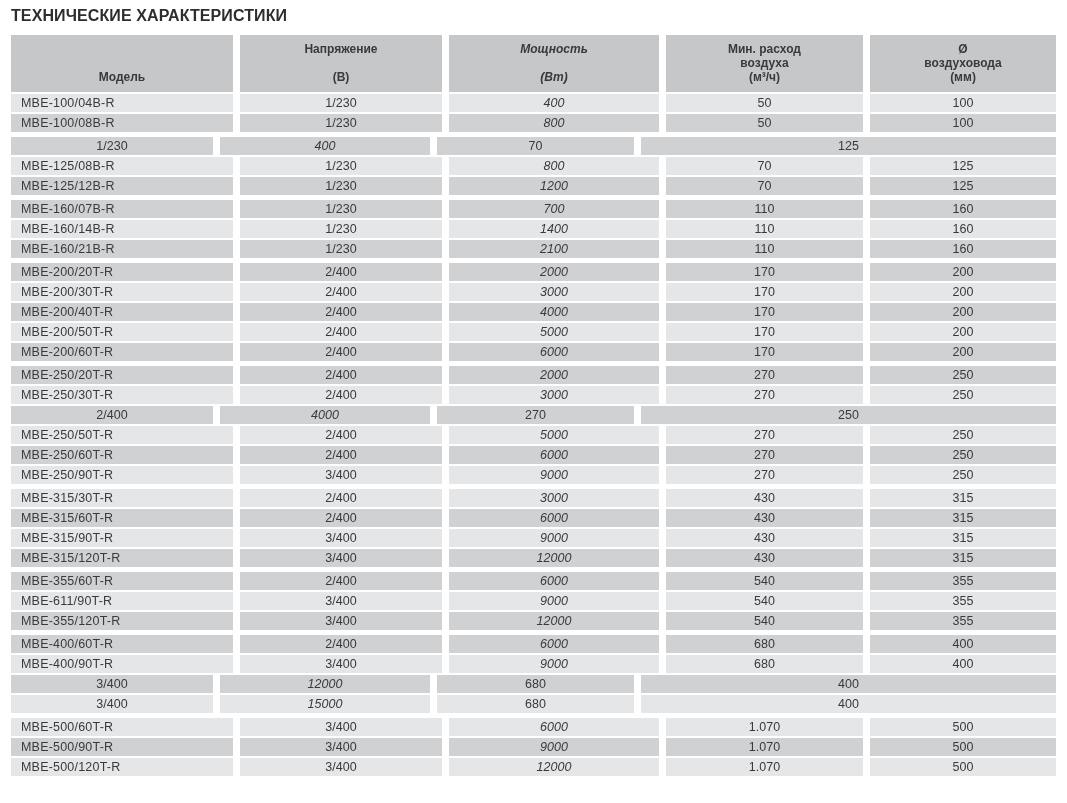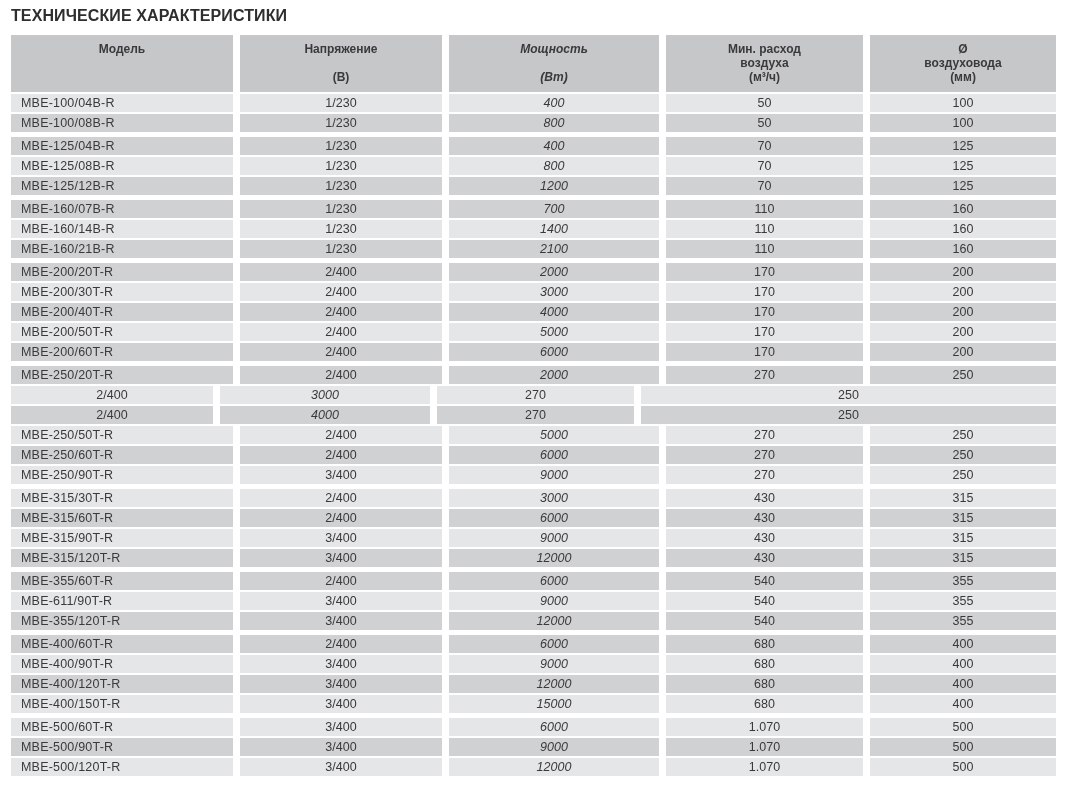--- a/index.html
+++ b/index.html
@@ -38,21 +38,21 @@
     justify-content: space-between;
     align-items: center;
     text-align: center;
     font-size: 12px;
     font-weight: bold;
     color: var(--text-col);
     padding: 7px 2px 8px 2px;
     line-height: 14px;
     margin-bottom: 2px;
   }
-  .hcell.center-only { justify-content: flex-start; }
+  .hcell.center-only { justify-content: flex-end; }
 
   .group { margin-bottom: 5px; }
 
   .drow { margin-bottom: 2px; }
   .drow.light .dcell { background: var(--row-light); }
   .drow.dark  .dcell { background: var(--row-dark); }
 
   .dcell {
     height: 18px;
     line-height: 18px;
@@ -120,21 +120,20 @@
           <div class="drow dark">
             <div class="dcell c0">MBE-100/08B-R</div>
             <div class="dcell c1">1/230</div>
             <div class="dcell c2">800</div>
             <div class="dcell c3">50</div>
             <div class="dcell c4">100</div>
           </div>
         </div>
         <div class="group">
           <div class="drow dark">
-            <div class="dcell c0">MBE-125/04B-R</div>
             <div class="dcell c1">1/230</div>
             <div class="dcell c2">400</div>
             <div class="dcell c3">70</div>
             <div class="dcell c4">125</div>
           </div>
           <div class="drow light">
             <div class="dcell c0">MBE-125/08B-R</div>
             <div class="dcell c1">1/230</div>
             <div class="dcell c2">800</div>
             <div class="dcell c3">70</div>
@@ -210,20 +209,21 @@
         </div>
         <div class="group">
           <div class="drow dark">
             <div class="dcell c0">MBE-250/20T-R</div>
             <div class="dcell c1">2/400</div>
             <div class="dcell c2">2000</div>
             <div class="dcell c3">270</div>
             <div class="dcell c4">250</div>
           </div>
           <div class="drow light">
+            <div class="dcell c0">MBE-250/30T-R</div>
             <div class="dcell c1">2/400</div>
             <div class="dcell c2">3000</div>
             <div class="dcell c3">270</div>
             <div class="dcell c4">250</div>
           </div>
           <div class="drow dark">
             <div class="dcell c1">2/400</div>
             <div class="dcell c2">4000</div>
             <div class="dcell c3">270</div>
             <div class="dcell c4">250</div>
@@ -312,28 +312,26 @@
             <div class="dcell c4">400</div>
           </div>
           <div class="drow light">
             <div class="dcell c0">MBE-400/90T-R</div>
             <div class="dcell c1">3/400</div>
             <div class="dcell c2">9000</div>
             <div class="dcell c3">680</div>
             <div class="dcell c4">400</div>
           </div>
           <div class="drow dark">
-            <div class="dcell c0">MBE-400/120T-R</div>
             <div class="dcell c1">3/400</div>
             <div class="dcell c2">12000</div>
             <div class="dcell c3">680</div>
             <div class="dcell c4">400</div>
           </div>
           <div class="drow light">
-            <div class="dcell c0">MBE-400/150T-R</div>
             <div class="dcell c1">3/400</div>
             <div class="dcell c2">15000</div>
             <div class="dcell c3">680</div>
             <div class="dcell c4">400</div>
           </div>
         </div>
         <div class="group">
           <div class="drow light">
             <div class="dcell c0">MBE-500/60T-R</div>
             <div class="dcell c1">3/400</div>

